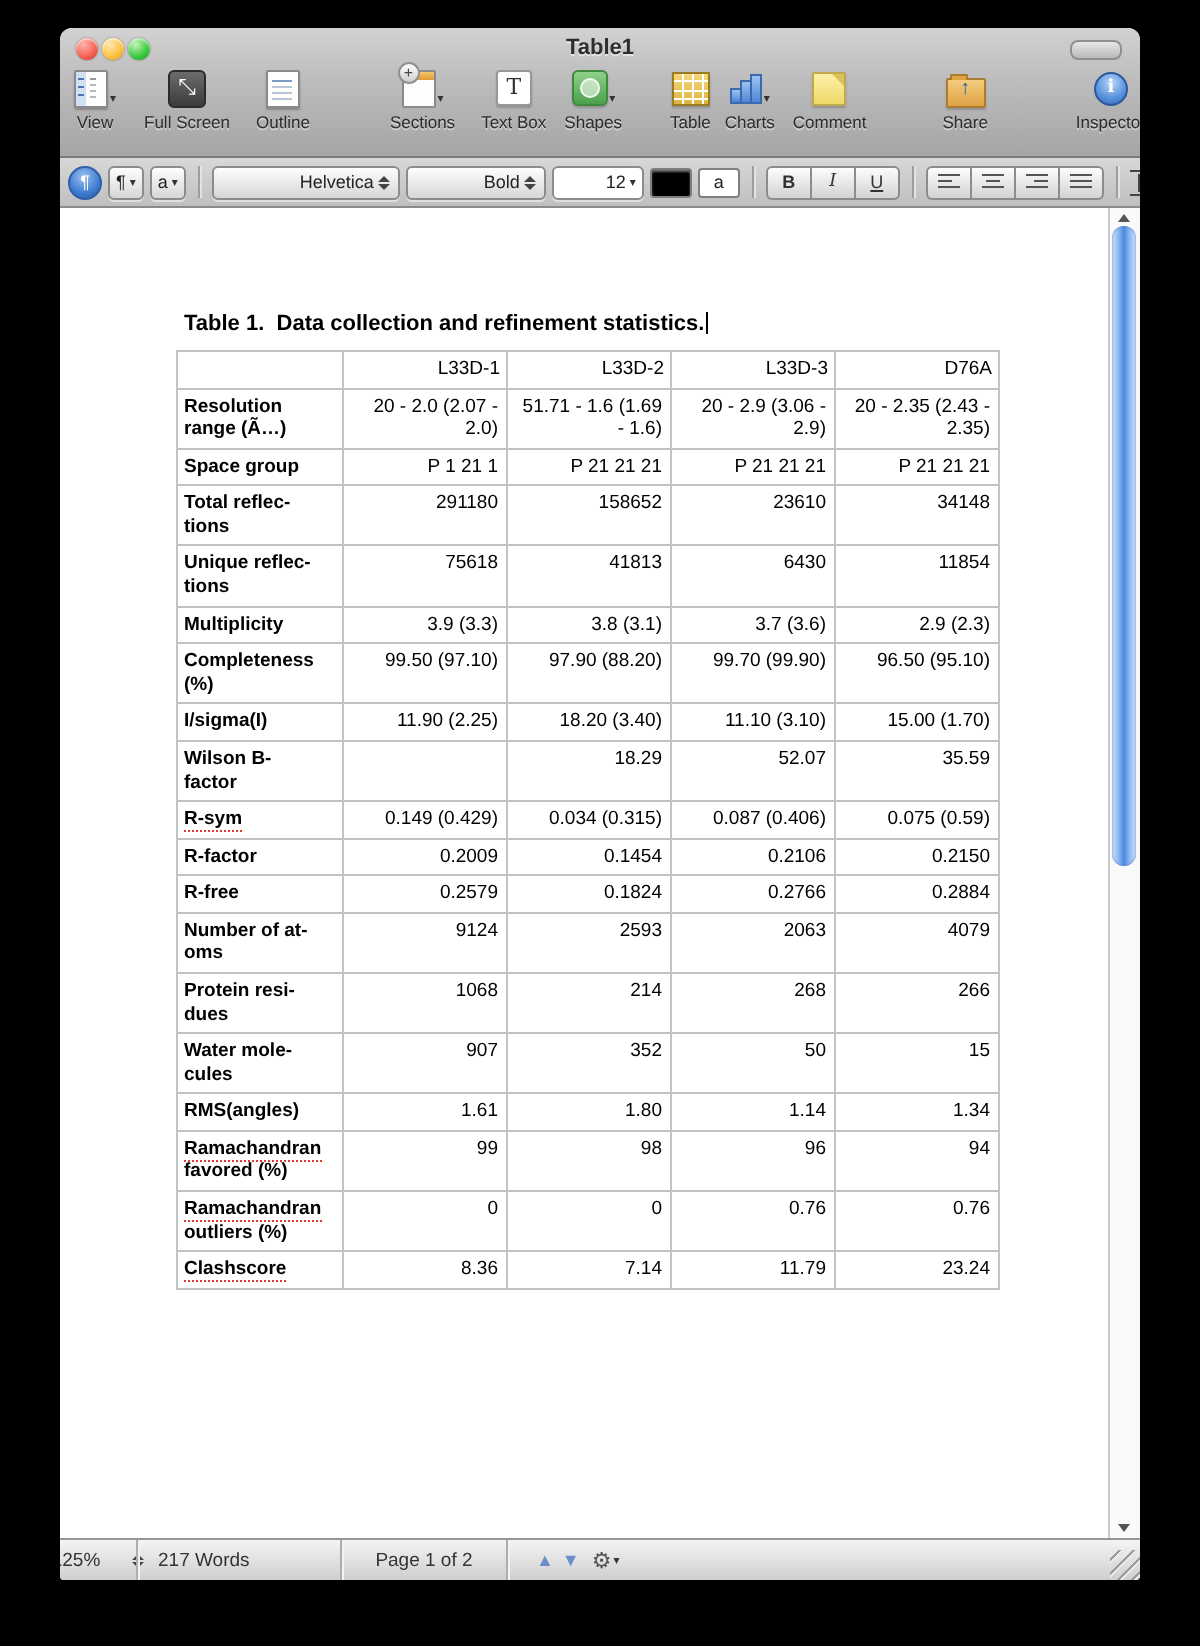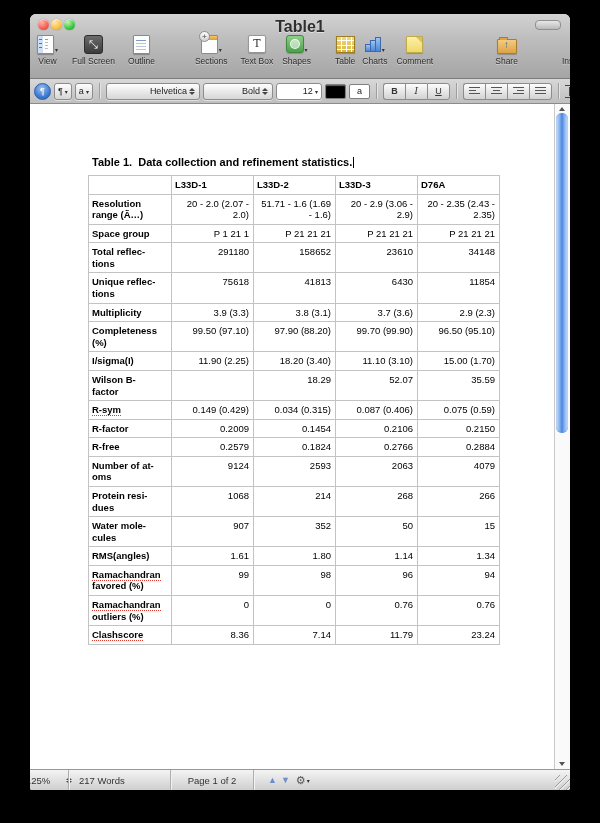--- a/index.html
+++ b/index.html
@@ -9,21 +9,21 @@
     display:flex;flex-direction:column;background:#fff;overflow:hidden;}
   
   .header{height:64px;background:linear-gradient(#d2d2d2,#bdbdbd 40%,#a5a5a5);
     border-bottom:1px solid #7c7c7c;flex:0 0 auto;position:relative;}
   .titlerow{height:18px;position:relative;}
   .tl{position:absolute;top:5px;width:11px;height:11px;border-radius:50%;
     box-shadow:inset 0 1px 1px rgba(255,255,255,.6),0 0 1px rgba(0,0,0,.5);}
   .tl.red{left:8px;background:radial-gradient(circle at 35% 30%,#ffb3ad,#f55f51 60%,#c93a2e);}
   .tl.yel{left:21px;background:radial-gradient(circle at 35% 30%,#ffe9b0,#fdbf40 60%,#d89a1e);}
   .tl.grn{left:34px;background:radial-gradient(circle at 35% 30%,#c6f2b9,#37c83c 60%,#1f9e2c);}
-  .wtitle{position:absolute;left:0;right:0;top:4px;text-align:center;font-size:16px;
+  .wtitle{position:absolute;left:0;right:0;top:4px;text-align:center;font-size:11px;
     font-weight:bold;color:#2e2e2e;text-shadow:0 1px 0 rgba(255,255,255,.5);}
   .pill{position:absolute;right:9px;top:6px;width:24px;height:8px;border-radius:4px;
     background:linear-gradient(#e8e8e8,#b9b9b9);border:1px solid #8f8f8f;}
   .toolrow{display:flex;align-items:flex-start;height:44px;padding-top:1px;}
   .titem{display:flex;flex-direction:column;align-items:center;flex:0 0 auto;cursor:default;}
   .titem .ic{height:22px;display:flex;align-items:center;justify-content:center;position:relative;}
   .titem .lb{font-size:8.5px;color:#2c2c2c;margin-top:1px;text-shadow:0 1px 0 rgba(255,255,255,.45);white-space:nowrap;}
   .dd{font-size:6px;color:#333;margin-left:1px;align-self:flex-end;margin-bottom:2px;}
   
   .i-page{width:15px;height:17px;background:#fdfdfd;border:1px solid #8a8a8a;border-radius:1px;
@@ -107,21 +107,21 @@
   .mini-dd{font-size:6px;color:#333;}
   
   .content{flex:1 1 auto;display:flex;min-height:0;background:#fff;}
   .doc{flex:1 1 auto;overflow:hidden;padding:52px 0 0 58px;}
   .doctitle{font-size:11px;font-weight:bold;color:#000;margin:0 0 7px 4px;white-space:pre-wrap;}
   .caret{display:inline-block;width:1px;height:11px;background:#000;vertical-align:-2px;margin-left:1px;}
   table.stats{border-collapse:collapse;table-layout:fixed;width:411px;font-size:9.5px;color:#000;}
   table.stats th,table.stats td{border:1px solid #c3c3c3;vertical-align:top;line-height:1.22;}
   table.stats col.c0{width:83px;}
   table.stats col.cv{width:82px;}
-  table.stats th{font-weight:bold;text-align:left;padding:3px 3px;}
+  table.stats th{font-weight:normal;text-align:right;padding:3px 3px;}
   table.stats td{text-align:right;padding:3px 4px 3px 3px;word-wrap:break-word;}
   table.stats .rowlabel{font-weight:bold;text-align:left;padding:3px 3px;}
   .misspell{border-bottom:1px dotted #e03a2f;}
   
   .scrollbar{flex:0 0 15px;background:#fafafa;border-left:1px solid #c9c9c9;position:relative;}
   .sb-up{position:absolute;top:3px;left:4px;width:0;height:0;
     border-left:3px solid transparent;border-right:3px solid transparent;border-bottom:4px solid #555;}
   .sb-dn{position:absolute;bottom:3px;left:4px;width:0;height:0;
     border-left:3px solid transparent;border-right:3px solid transparent;border-top:4px solid #555;}
   .thumb{position:absolute;left:1px;top:9px;width:12px;height:320px;border-radius:6px;
@@ -209,21 +209,21 @@
             <span class="dd">▾</span>
           </span>
         <span class="lb">Charts</span>
       </div>
       <div class="titem" style="margin-left:9px">
         <span class="ic">
             <span class="i-comment"></span>
           </span>
         <span class="lb">Comment</span>
       </div>
-      <div class="titem" style="margin-left:62px">
+      <div class="titem" style="margin-left:38px">
         <span class="ic">
             <span class="i-share"></span>
           </span>
         <span class="lb">Share</span>
       </div>
       <div class="titem" style="margin-left:44px">
         <span class="ic">
             <span class="i-inspector">i</span>
           </span>
         <span class="lb">Inspector</span>

